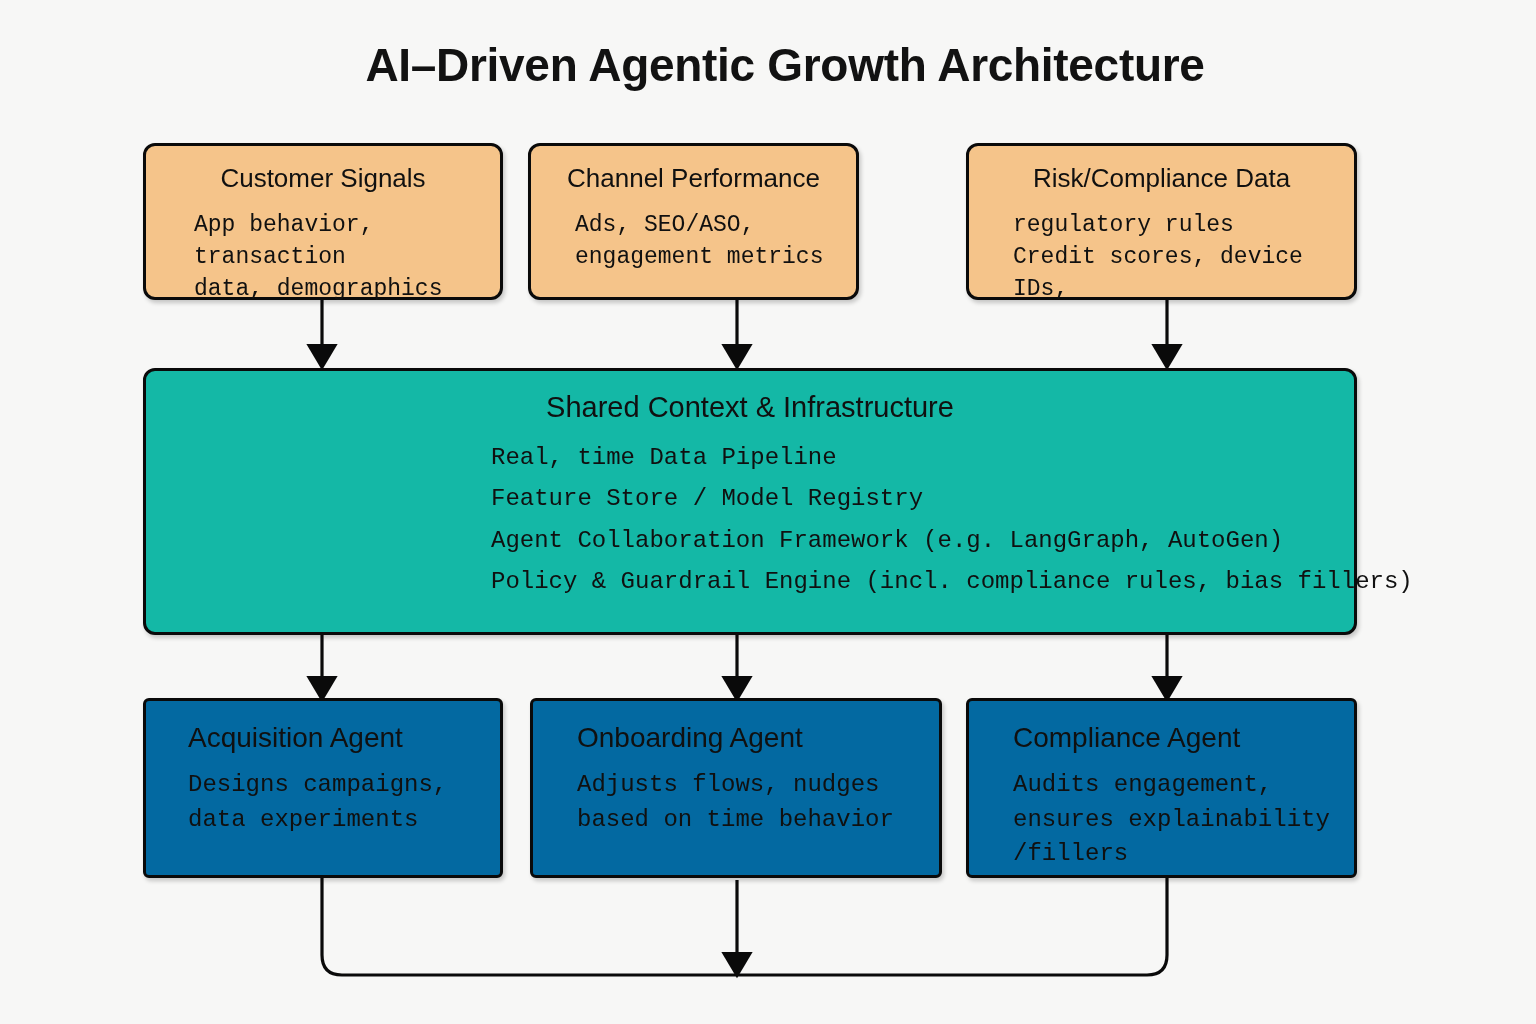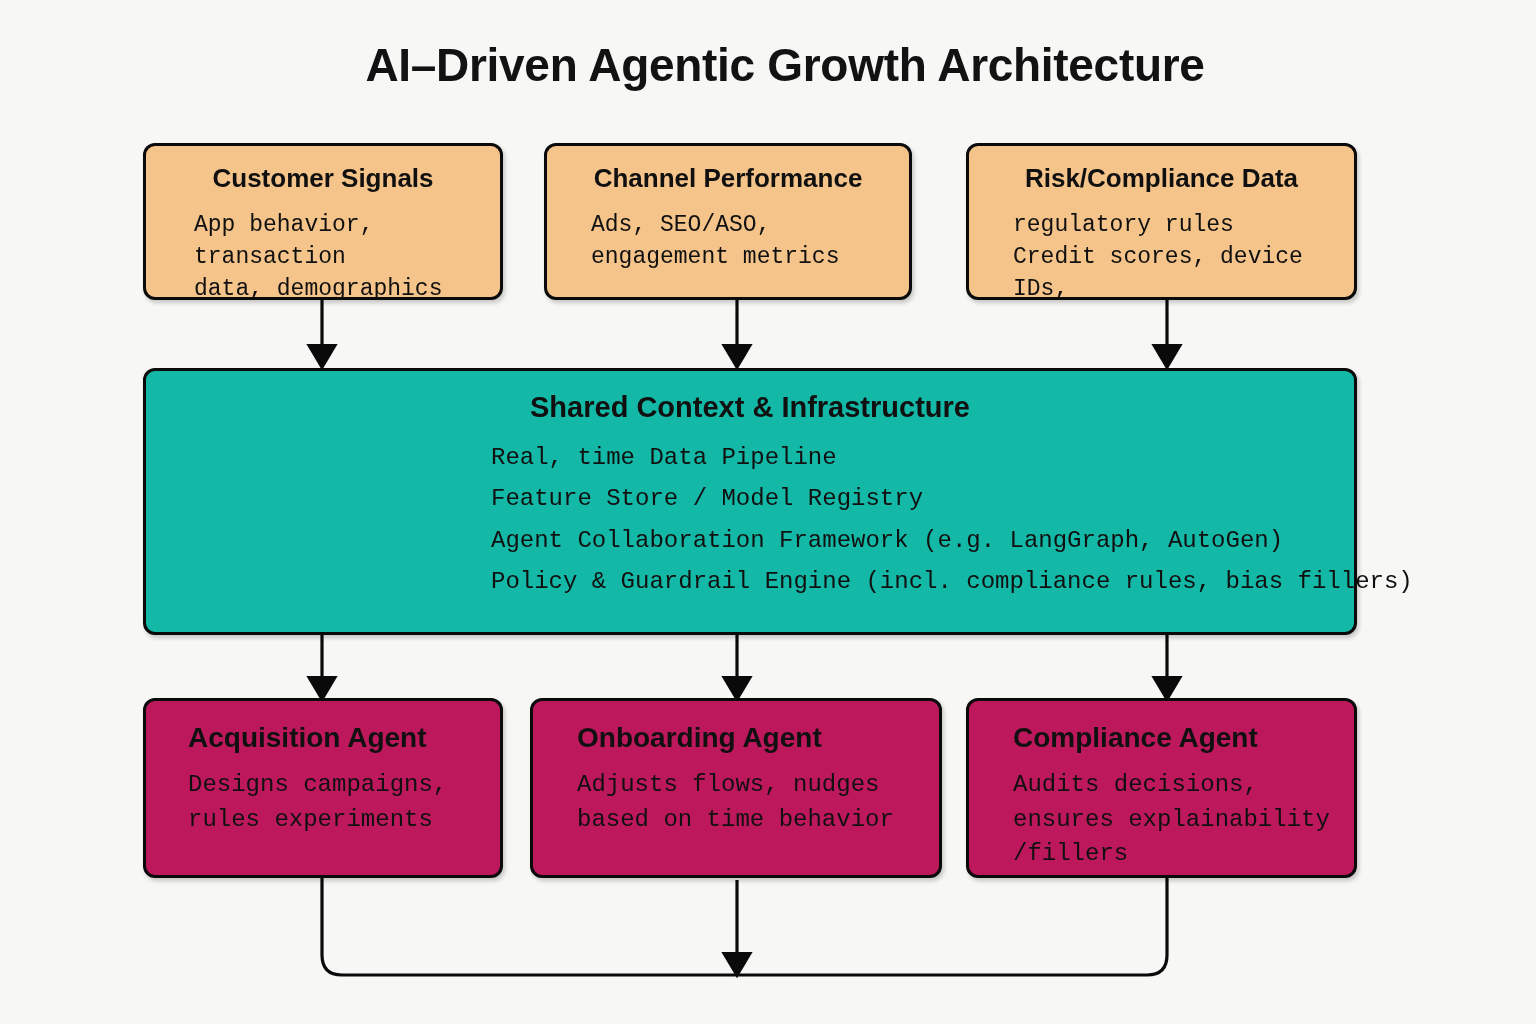--- a/index.html
+++ b/index.html
@@ -38,21 +38,21 @@
     letter-spacing: -0.3px;
   }
   .node {
     position: absolute;
     box-sizing: border-box;
     border: 3px solid #0A0A0A;
     border-radius: 12px;
     box-shadow: 2px 3px 4px rgba(0,0,0,0.20);
   }
   .node .node-title {
-    font-weight: bold;
+    font-weight: normal;
     color: #101010;
   }
   .node .node-line {
     color: #101010;
     font-family: Liberation Mono, monospace;
   }
 
   
   .src {
     background: #F5C48A;
@@ -89,22 +89,23 @@
     padding-left: 345px;
   }
   .platform .node-line {
     font-size: 24px;
     line-height: 1.72;
     white-space: nowrap;
   }
 
   
   .agent {
-    background: #be185d;
+    background: #0369a1;
     padding: 22px 22px 0 22px;
+    border-radius: 6px;
   }
   .agent .node-title {
     font-size: 28px;
     line-height: 1.1;
     margin-bottom: 14px;
     padding-left: 20px;
   }
   .agent .node-line {
     font-size: 24px;
     line-height: 1.45;
@@ -154,21 +155,21 @@
       <line x1="737" y1="880" x2="737" y2="966" stroke="#0A0A0A" stroke-width="3.2" marker-end="url(#ah)"></line>
     </g>
   </svg>
 
   <div class="node src src-1" style="left:143px; top:143px; width:360px; height:157px;">
     <div class="node-title">Customer Signals</div>
     <div class="node-line">App behavior, transaction</div>
     <div class="node-line">data, demographics</div>
   </div>
 
-  <div class="node src src-2" style="left:544px; top:143px; width:368px; height:157px;">
+  <div class="node src src-2" style="left:528px; top:143px; width:331px; height:157px;">
     <div class="node-title">Channel Performance</div>
     <div class="node-line">Ads, SEO/ASO,</div>
     <div class="node-line">engagement metrics</div>
   </div>
 
   <div class="node src src-3" style="left:966px; top:143px; width:391px; height:157px;">
     <div class="node-title">Risk/Compliance Data</div>
     <div class="node-line">regulatory rules</div>
     <div class="node-line">Credit scores, device IDs,</div>
   </div>
@@ -179,29 +180,29 @@
       <div class="node-line">Real, time Data Pipeline</div>
       <div class="node-line">Feature Store / Model Registry</div>
       <div class="node-line">Agent Collaboration Framework (e.g. LangGraph, AutoGen)</div>
       <div class="node-line">Policy &amp; Guardrail Engine (incl. compliance rules, bias fillers)</div>
     </div>
   </div>
 
   <div class="node agent agent-1" style="left:143px; top:698px; width:360px; height:180px;">
     <div class="node-title">Acquisition Agent</div>
     <div class="node-line">Designs campaigns,</div>
-    <div class="node-line">rules experiments</div>
+    <div class="node-line">data experiments</div>
   </div>
 
   <div class="node agent agent-2" style="left:530px; top:698px; width:412px; height:180px;">
     <div class="node-title">Onboarding Agent</div>
     <div class="node-line">Adjusts flows, nudges</div>
     <div class="node-line">based on time behavior</div>
   </div>
 
   <div class="node agent agent-3" style="left:966px; top:698px; width:391px; height:180px;">
     <div class="node-title">Compliance Agent</div>
-    <div class="node-line">Audits decisions,</div>
+    <div class="node-line">Audits engagement,</div>
     <div class="node-line">ensures explainability</div>
     <div class="node-line">/fillers</div>
   </div>
 
 </div>
 
 </body></html>

